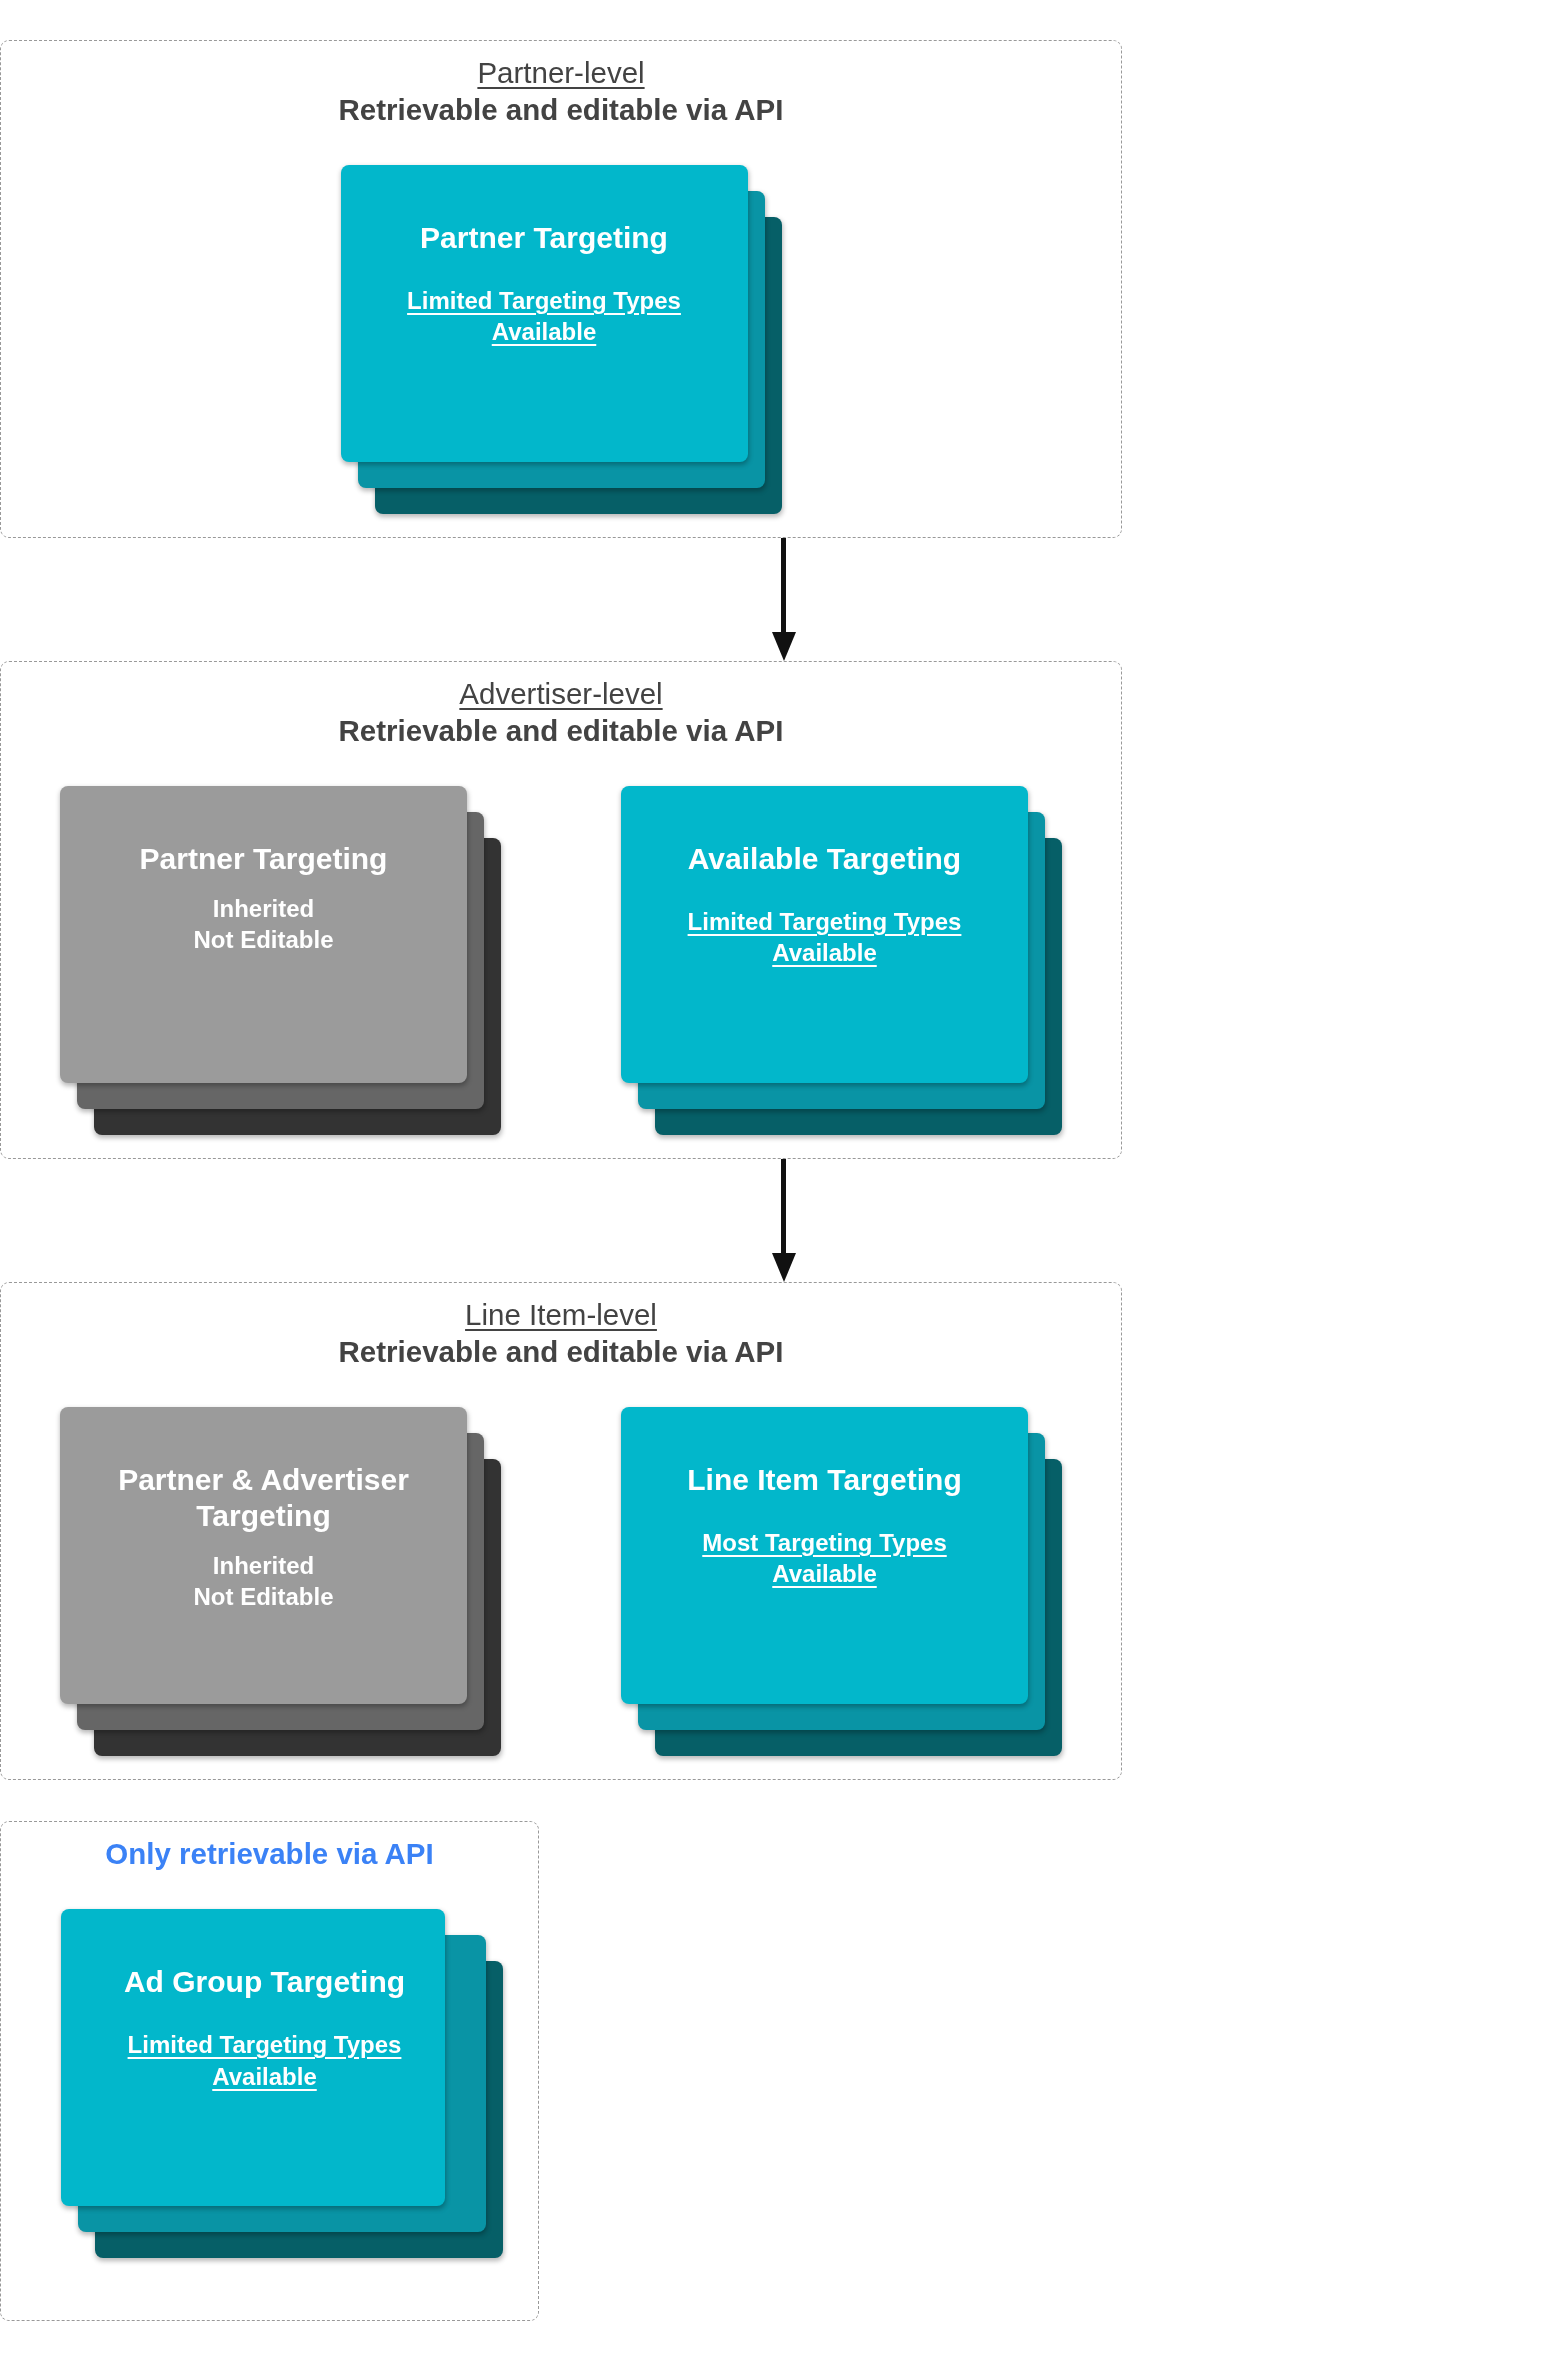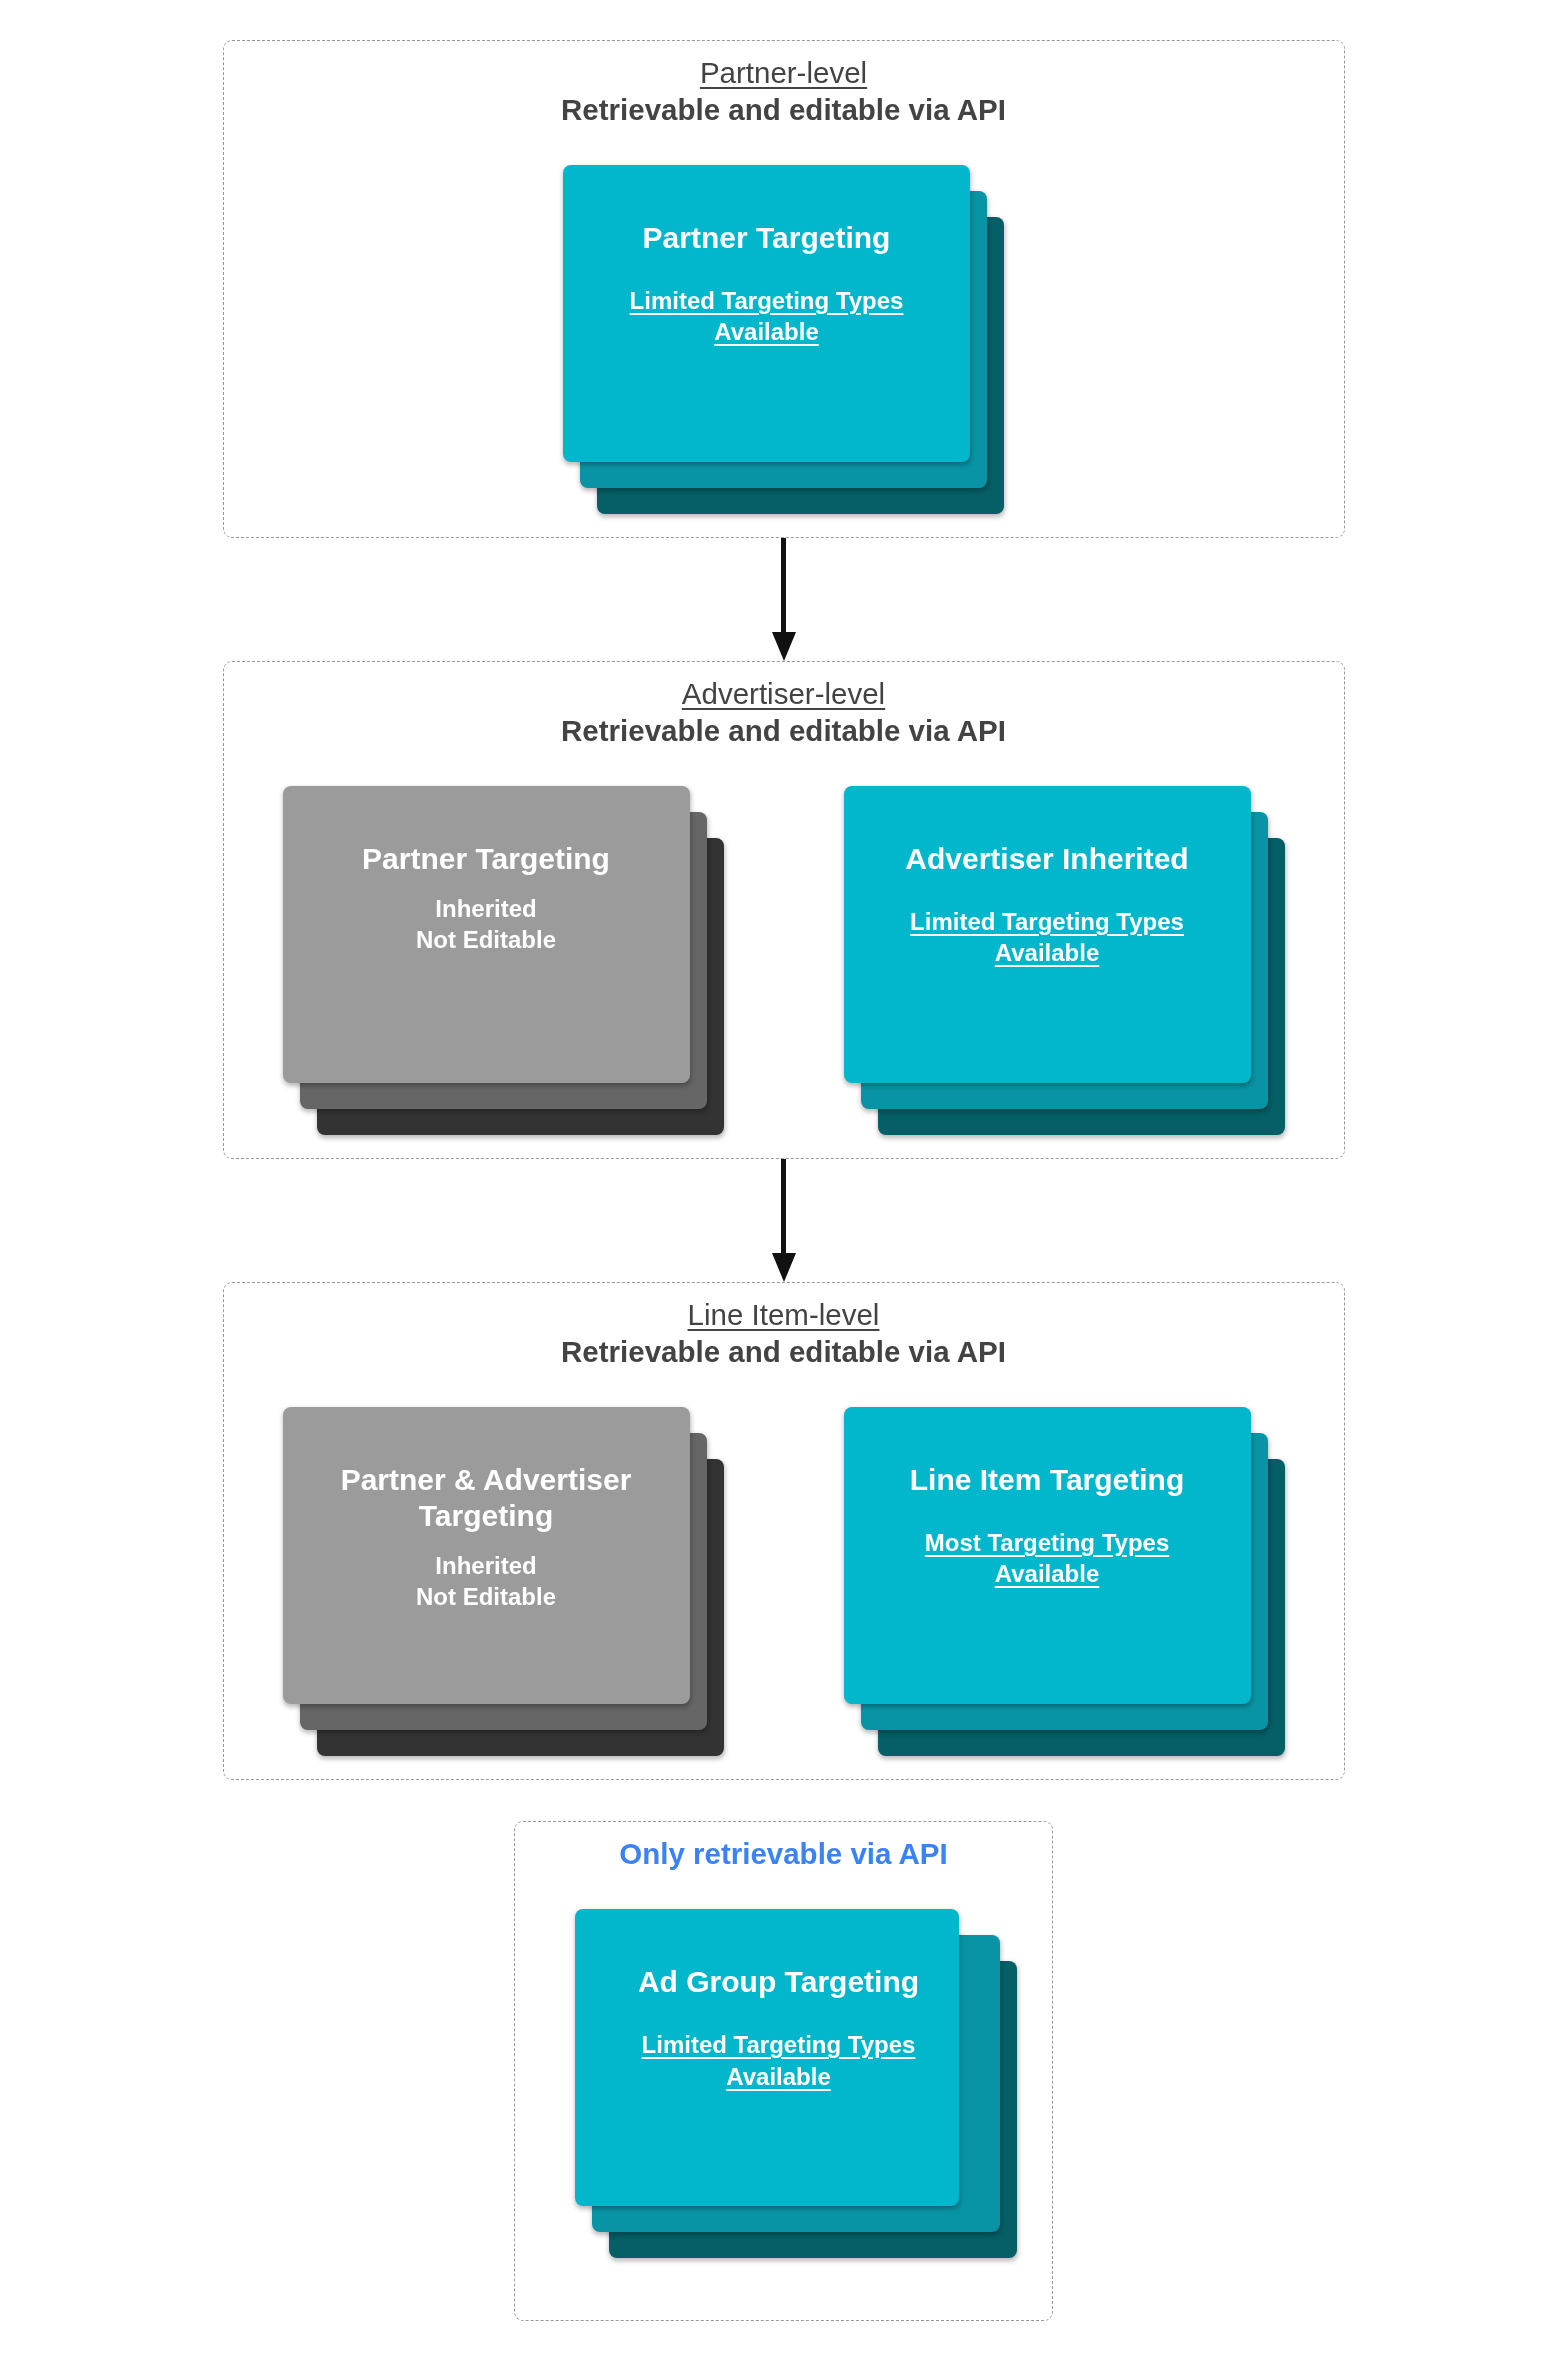--- a/index.html
+++ b/index.html
@@ -7,21 +7,20 @@
     padding: 0;
     background: #ffffff;
     font-family: "Liberation Sans", sans-serif;
   }
   .page {
     width: 1567px;
     min-height: 2366px;
     background: #ffffff;
     display: flex;
     flex-direction: column;
-    align-items: center;
     padding-top: 40px;
     box-sizing: border-box;
   }
   
   .level-box {
     width: 1122px;
     min-height: 493px;
     border: 1.8px dashed #999999;
     border-radius: 9px;
     box-sizing: border-box;
@@ -179,21 +178,21 @@
           <div class="card-body">
             <div>Inherited</div>
             <div>Not Editable</div>
           </div>
         </div>
       </div>
       <div class="stack teal">
         <div class="layer back"></div>
         <div class="layer mid"></div>
         <div class="card">
-          <div class="card-title">Advertiser Inherited</div>
+          <div class="card-title">Available Targeting</div>
           <div class="card-sub underlined">Limited Targeting Types Available</div>
         </div>
       </div>
     </div>
   </section>
 
   <div class="arrow">
     <div class="stem"></div>
     <div class="head"></div>
   </div>

